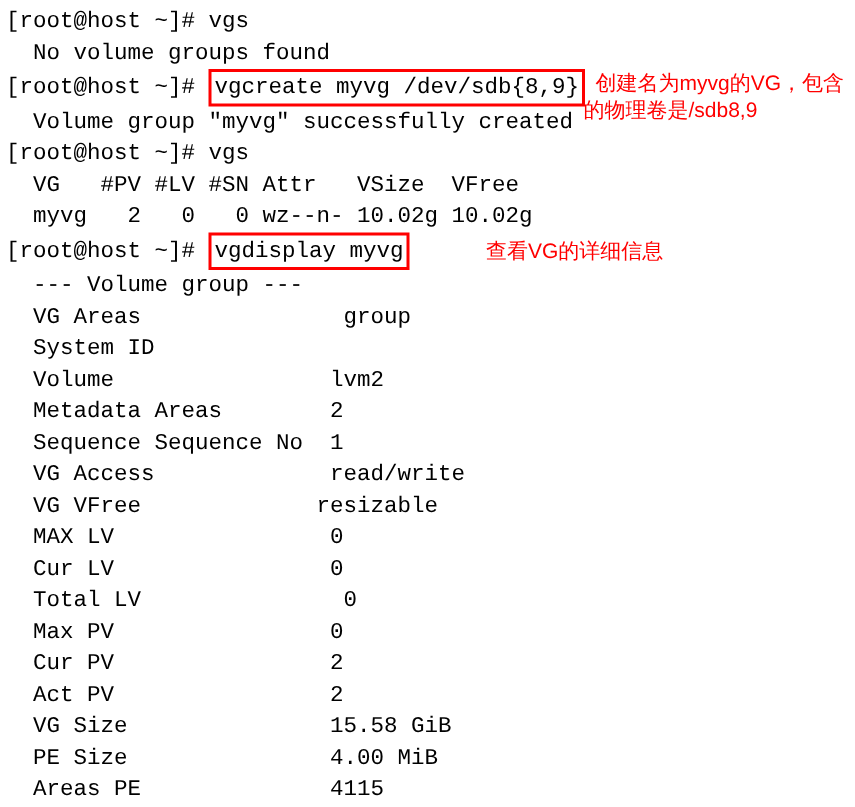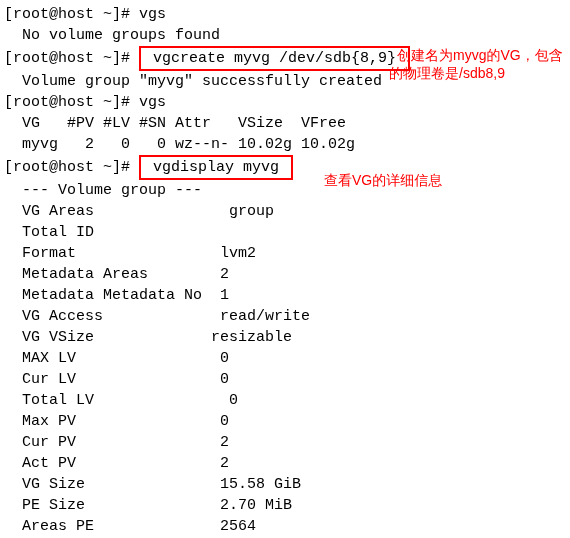--- a/index.html
+++ b/index.html
@@ -8,55 +8,55 @@
       font-family: "Courier New", monospace;
       font-size: 15px;
       line-height: 1.4;
       background: #ffffff;
       color: #000;
       width: 570px;
     }
     .line { white-space: pre; position: relative; }
     .hl {
       border: 2px solid #ff0000;
-      padding: 0 12px;
+      padding: 0 2px;
       display: inline-block;
     }
     .anno {
       color: #ff0000;
       font-family: "SimSun","Microsoft YaHei",sans-serif;
       font-size: 14px;
       position: absolute;
     }
     .anno1a { left: 361px; top: 0px; margin-left: 32px; }
     .anno1b { left: 345px; top: 18px; margin-left: 40px; }
-    .anno2 { left: 320px; top: 16px; }
+    .anno2 { left: 320px; top: 3px; }
   </style>
 </head>
 <body>
 
 <div class="line"><span>[root@host ~]# </span><span>vgs</span></div>
 <div class="line">  No volume groups found</div>
 <div class="line"><span>[root@host ~]# </span><span class="hl">vgcreate myvg /dev/sdb{8,9}</span><span class="anno anno1a">创建名为myvg的VG，包含</span><span class="anno anno1b">的物理卷是/sdb8,9</span></div>
 <div class="line">  Volume group "myvg" successfully created</div>
 <div class="line"><span>[root@host ~]# </span><span>vgs</span></div>
 <div class="line">  VG   #PV #LV #SN Attr   VSize  VFree </div>
 <div class="line">  myvg   2   0   0 wz--n- 10.02g 10.02g</div>
 <div class="line"><span>[root@host ~]# </span><span class="hl">vgdisplay myvg</span><span class="anno anno2">查看VG的详细信息</span></div>
 <div class="line">  --- Volume group ---</div>
 
 <div class="line"><span>  VG Areas               </span><span>group</span></div>
-<div class="line"><span>  Total ID             </span><span></span></div>
-<div class="line"><span>  Format                </span><span>lvm2</span></div>
+<div class="line"><span>  System ID             </span><span></span></div>
+<div class="line"><span>  Volume                </span><span>lvm2</span></div>
 <div class="line"><span>  Metadata Areas        </span><span>2</span></div>
-<div class="line"><span>  Metadata Metadata No  </span><span>1</span></div>
+<div class="line"><span>  Sequence Sequence No  </span><span>1</span></div>
 <div class="line"><span>  VG Access             </span><span>read/write</span></div>
-<div class="line"><span>  VG VSize             </span><span>resizable</span></div>
+<div class="line"><span>  VG VFree             </span><span>resizable</span></div>
 <div class="line"><span>  MAX LV                </span><span>0</span></div>
 <div class="line"><span>  Cur LV                </span><span>0</span></div>
 <div class="line"><span>  Total LV               </span><span>0</span></div>
 <div class="line"><span>  Max PV                </span><span>0</span></div>
 <div class="line"><span>  Cur PV                </span><span>2</span></div>
 <div class="line"><span>  Act PV                </span><span>2</span></div>
 <div class="line"><span>  VG Size               </span><span>15.58 GiB</span></div>
-<div class="line"><span>  PE Size               </span><span>2.70 MiB</span></div>
-<div class="line"><span>  Areas PE              </span><span>2564</span></div>
+<div class="line"><span>  PE Size               </span><span>4.00 MiB</span></div>
+<div class="line"><span>  Areas PE              </span><span>4115</span></div>
 <div class="line"></div>
 
 </body></html>

